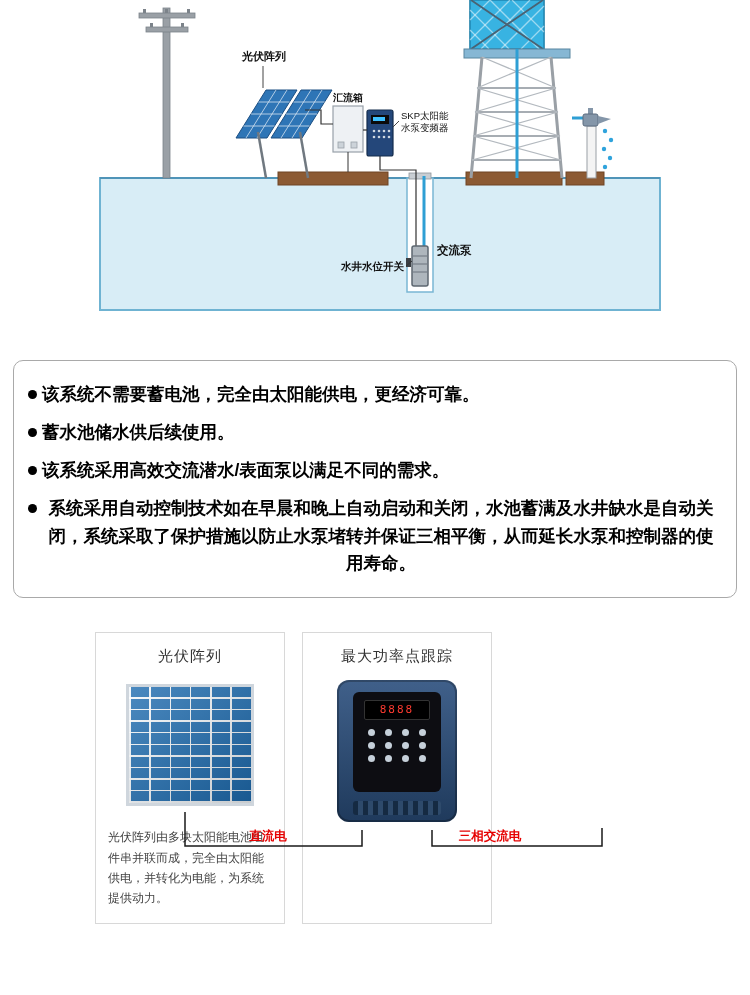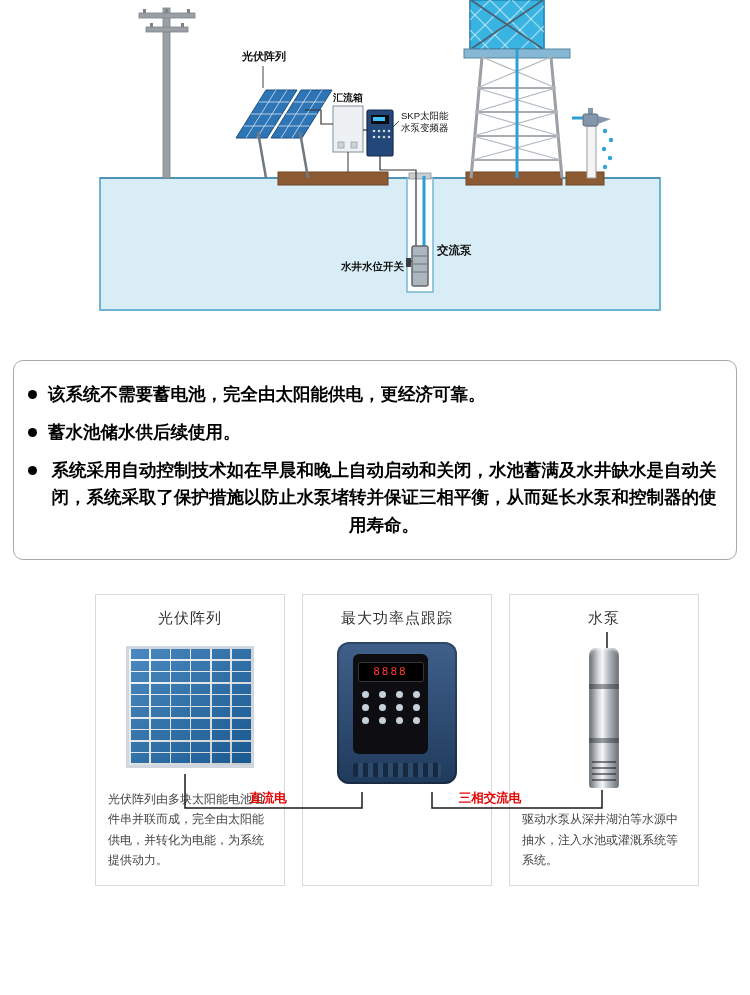--- a/index.html
+++ b/index.html
@@ -11,21 +11,21 @@
   
   .diagram-wrap{position:relative;width:750px;height:352px;}
   
   .features{
     margin:8px 13px 0 13px;
     border:1px solid #a9a9a9;border-radius:10px;
     padding:20px 16px 20px 14px;
     box-sizing:border-box;
   }
   .features ul{list-style:none;margin:0;padding:0;}
-  .features li{display:flex;gap:11px;margin-bottom:11px;}
+  .features li{display:flex;gap:5px;margin-bottom:11px;}
   .features li:last-child{margin-bottom:0;text-align:center;}
   .bullet{flex:none;width:9px;height:9px;border-radius:50%;background:#000;margin-top:9px;}
   .ftext{font-size:17.5px;font-weight:600;line-height:1.55;color:#000;}
   
   .components{position:relative;margin-top:34px;height:336px;}
   .cards{display:flex;gap:17px;padding-left:95px;width:605px;}
   .card{
     flex:none;width:190px;height:292px;background:#fff;
     border:1px solid #d8d8d8;box-sizing:border-box;
     display:flex;flex-direction:column;align-items:center;
@@ -46,21 +46,21 @@
       repeating-linear-gradient(0deg,rgba(255,255,255,.95) 0 1.5px,transparent 1.5px 11.6px),
       repeating-linear-gradient(90deg,rgba(255,255,255,.95) 0 1.5px,transparent 1.5px 20.3px);
   }
   
   .inv{
     position:relative;margin-top:14px;width:120px;height:142px;border-radius:12px;
     background:linear-gradient(180deg,#40608a,#1f3a5c);
     box-shadow:inset 0 0 0 2px rgba(0,0,0,.25);
   }
   .inv-face{
-    position:absolute;left:16px;top:12px;width:75px;height:100px;
+    position:absolute;left:16px;top:12px;width:88px;height:100px;
     background:#0d0d12;border-radius:6px;
   }
   .inv-display{
     margin:8px auto 0 auto;width:64px;height:18px;background:#000;
     border:1px solid #333;border-radius:2px;
     color:#ff3b30;font-family:"DejaVu Sans Mono",monospace;
     font-size:11px;line-height:18px;text-align:center;letter-spacing:2px;
   }
   .inv-keys{
     margin:9px auto 0 auto;width:60px;
@@ -248,20 +248,24 @@
     <li>
       <span class="bullet"></span>
       <span class="ftext">该系统不需要蓄电池，完全由太阳能供电，更经济可靠。</span>
     </li>
     <li>
       <span class="bullet"></span>
       <span class="ftext">蓄水池储水供后续使用。</span>
     </li>
     <li>
       <span class="bullet"></span>
+      <span class="ftext">该系统采用高效交流潜水/表面泵以满足不同的需求。</span>
+    </li>
+    <li>
+      <span class="bullet"></span>
       <span class="ftext">系统采用自动控制技术如在早晨和晚上自动启动和关闭，水池蓄满及水井缺水是自动关闭，系统采取了保护措施以防止水泵堵转并保证三相平衡，从而延长水泵和控制器的使用寿命。</span>
     </li>
   </ul>
 </section>
 
 <section class="components">
   <div class="cards">
 
     <div class="card">
       <div class="card-title">光伏阵列</div>
@@ -286,32 +290,20 @@
               <i></i>
               <i></i>
               <i></i>
               <i></i>
           </div>
         </div>
         <div class="inv-ribs"></div>
       </div>
     </div>
 
-    <div class="card">
-      <div class="card-title">水泵</div>
-      <div class="pump">
-        <div class="pump-cable"></div>
-        <div class="pump-body">
-          <div class="pump-band band1"></div>
-          <div class="pump-band band2"></div>
-          <div class="pump-intake"></div>
-        </div>
-      </div>
-      <p class="card-desc">驱动水泵从深井湖泊等水源中抽水，注入水池或灌溉系统等系统。</p>
-    </div>
 
   </div>
 
   <svg class="conn-overlay" width="750" height="336" viewBox="0 0 750 336">
     <polyline points="185,180 185,214 362,214 362,198" fill="none" stroke="#1a1a1a" stroke-width="1.5"></polyline>
     <polyline points="432,198 432,214 602,214 602,196" fill="none" stroke="#1a1a1a" stroke-width="1.5"></polyline>
     <text x="268" y="208" font-size="12.5" font-weight="bold" text-anchor="middle" fill="#e60000">直流电</text>
     <text x="490" y="208" font-size="12.5" font-weight="bold" text-anchor="middle" fill="#e60000">三相交流电</text>
   </svg>
 </section>

